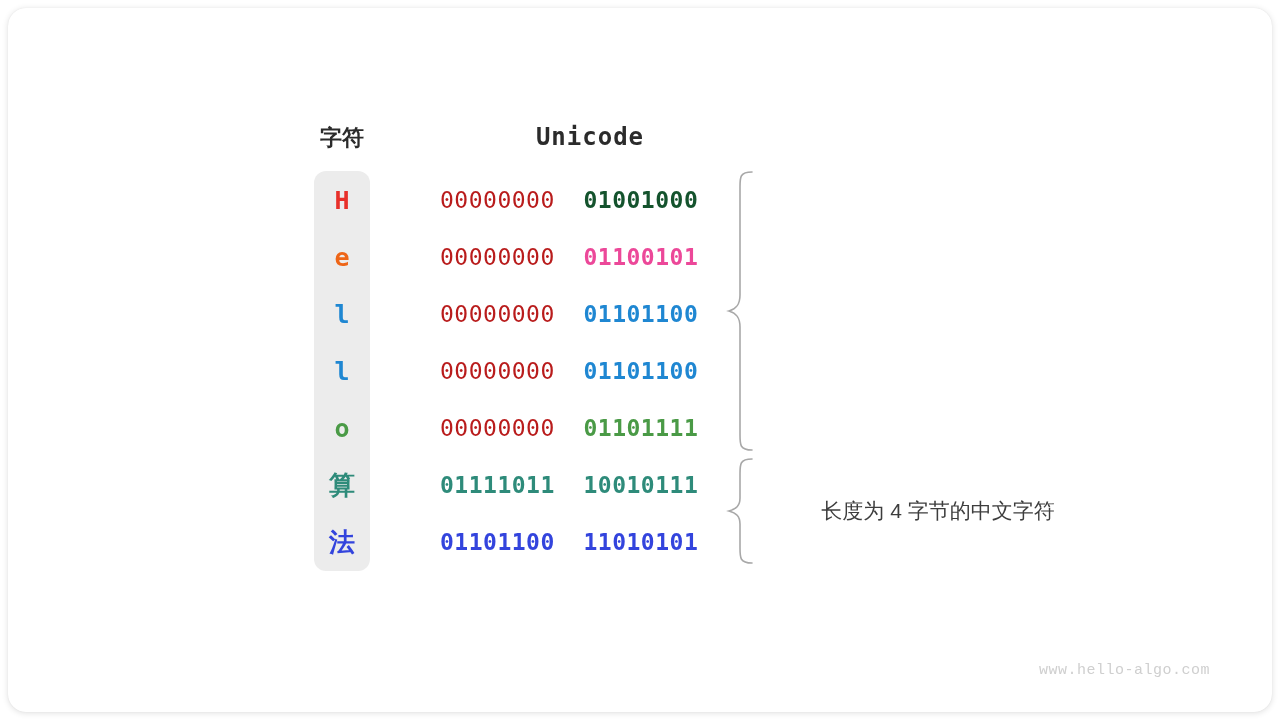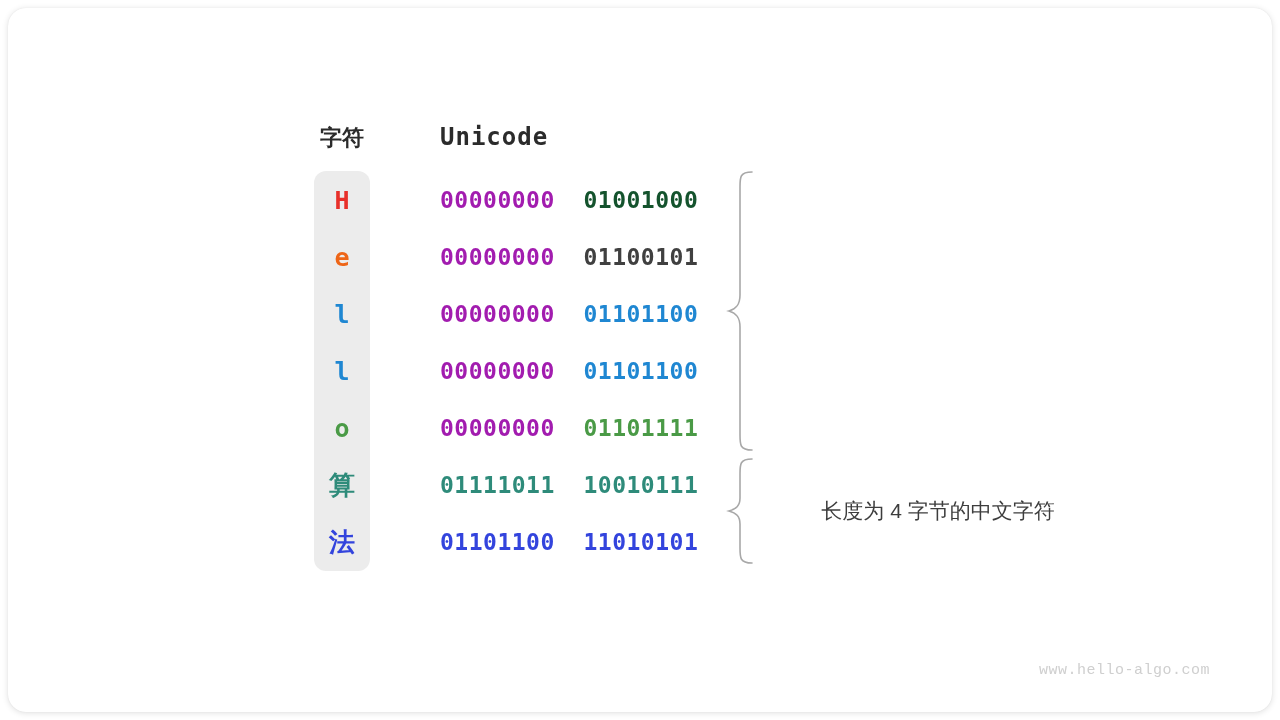--- a/index.html
+++ b/index.html
@@ -35,24 +35,24 @@
   }
   #head-char {
     left: 305px;
     top: 115px;
     width: 58px;
     text-align: center;
     font-size: 22px;
     font-family: Liberation Mono, monospace;
   }
   #head-unicode {
-    left: 432px;
+    left: 456px;
     top: 115px;
     width: 252px;
-    text-align: left;
+    text-align: center;
     font-size: 24px;
     font-family: "DejaVu Sans Mono", monospace;
     letter-spacing: 1px;
   }
 
   
   #char-panel {
     position: absolute;
     left: 306px;
     top: 163px;
@@ -89,21 +89,21 @@
     position: absolute;
     left: 126px;
     top: 0;
     height: 57px;
     line-height: 57px;
     font-family: "DejaVu Sans Mono", monospace;
     font-size: 23px;
     letter-spacing: 0.5px;
     white-space: pre;
   }
-  .row .byte-hi { color: #a21caf; font-weight: bold; }
+  .row .byte-hi { color: #b91c1c; font-weight: normal; }
   .row .byte-hi.sig { font-weight: bold; }
   .row .byte-lo { font-weight: bold; }
 
   
   .brace {
     position: absolute;
   }
   .brace svg { display: block; }
 
   
@@ -147,21 +147,21 @@
 
   <div id="char-panel"></div>
 
   <div id="rows-container">
       <div class="row" style="top: 164px;">
         <div class="ch" style="color: rgb(232, 48, 42);">H</div>
         <div class="bits"><span class="byte-hi">00000000</span><span>  </span><span class="byte-lo" style="color: #14532d;">01001000</span></div>
       </div>
       <div class="row" style="top: 221px;">
         <div class="ch" style="color: rgb(238, 101, 23);">e</div>
-        <div class="bits"><span class="byte-hi">00000000</span><span>  </span><span class="byte-lo" style="color: #404040;">01100101</span></div>
+        <div class="bits"><span class="byte-hi">00000000</span><span>  </span><span class="byte-lo" style="color: #ec4899;">01100101</span></div>
       </div>
       <div class="row" style="top: 278px;">
         <div class="ch" style="color: rgb(31, 135, 210);">l</div>
         <div class="bits"><span class="byte-hi">00000000</span><span>  </span><span class="byte-lo" style="color: rgb(31, 135, 210);">01101100</span></div>
       </div>
       <div class="row" style="top: 335px;">
         <div class="ch" style="color: rgb(31, 135, 210);">l</div>
         <div class="bits"><span class="byte-hi">00000000</span><span>  </span><span class="byte-lo" style="color: rgb(31, 135, 210);">01101100</span></div>
       </div>
       <div class="row" style="top: 392px;">

